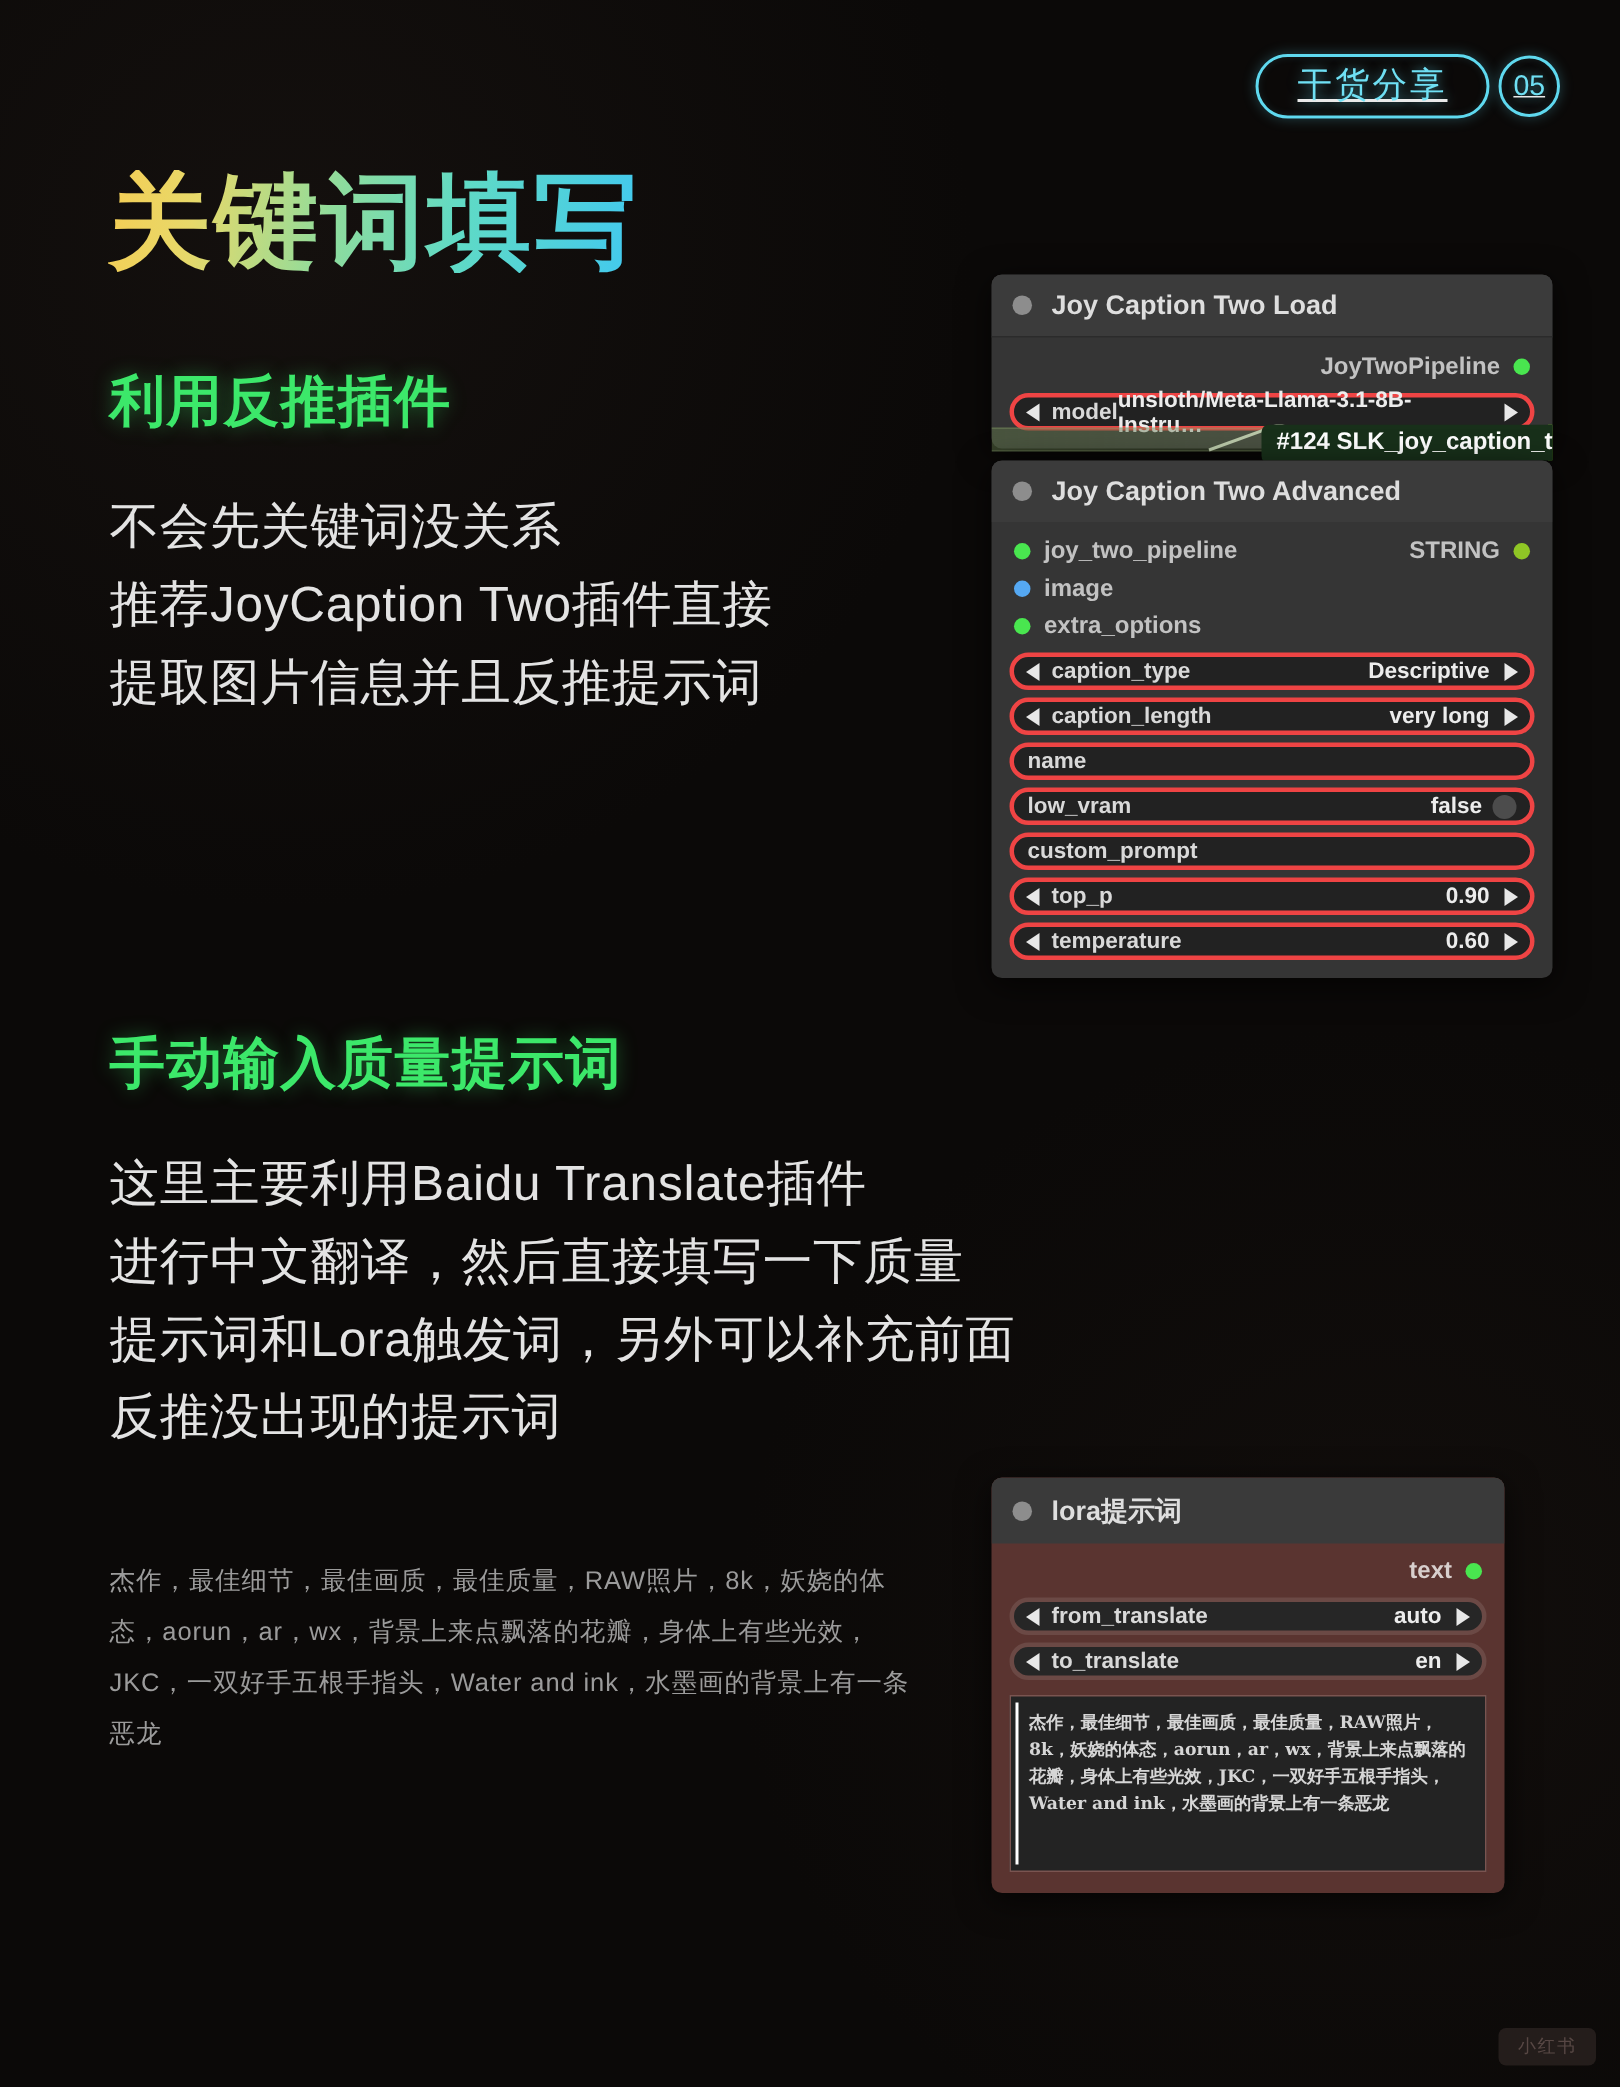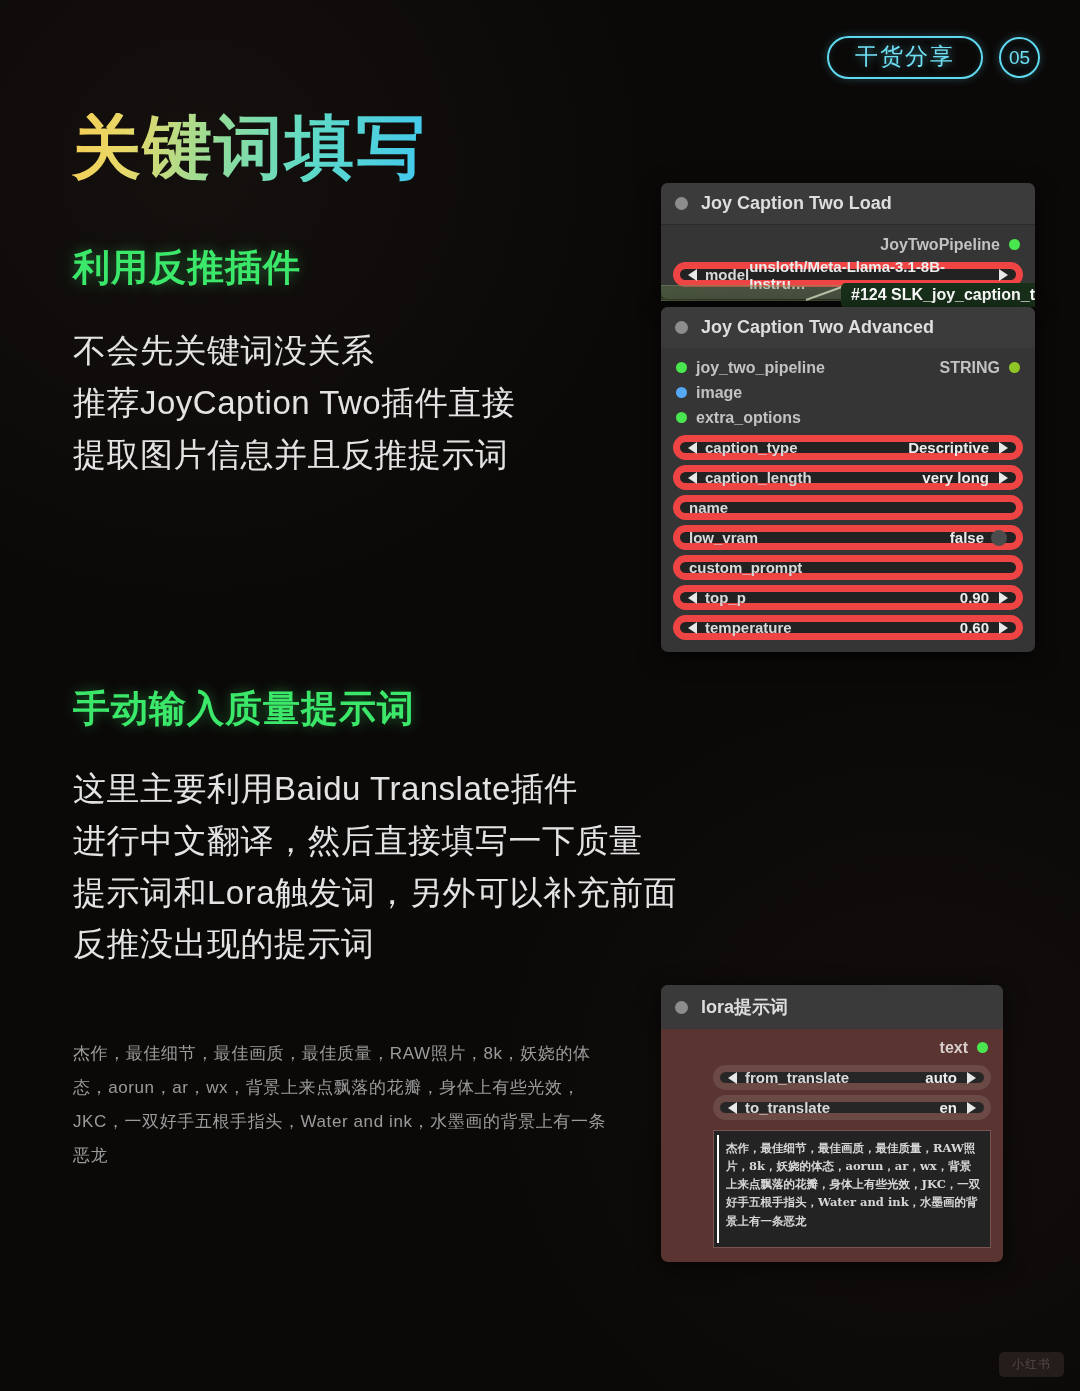--- a/index.html
+++ b/index.html
@@ -20,21 +20,22 @@
     color: #e9e9e9;
   }
 
   
   .topbar {
     position: absolute;
     top: 36px;
     right: 40px;
     display: flex;
     align-items: center;
-    gap: 16px;
+    gap: 6px;
+    text-decoration: underline;
   }
   .pill-badge {
     border: 2px solid #5fd9ef;
     border-radius: 24px;
     padding: 7px 26px 9px;
     color: #6fe0f4;
     font-size: 23px;
     letter-spacing: 2px;
     line-height: 1;
     text-shadow: 0 0 8px rgba(95,217,239,0.55);
@@ -155,21 +156,21 @@
 
   .widget {
     position: relative;
     display: flex;
     align-items: center;
     height: 25px;
     margin-top: 5px;
     padding: 0 9px;
     border-radius: 13px;
     background: #222222;
-    border: 7px solid #ef4444;
+    border: 3px solid #ef4444;
     color: #d9d9d9;
     font-size: 15px;
   }
   .widget .wlabel { flex: 0 0 auto; }
   .widget .wvalue {
     margin-left: auto;
     color: #ececec;
     font-size: 15px;
   }
   .widget.arrows .wlabel { margin-left: 16px; }
@@ -245,21 +246,21 @@
     background: #353535;
   }
   #node-adv .node-header { background: #3b3b3b; }
 
   
   #node-lora {
     left: 661px; top: 985px; width: 342px;
     background: #5a3430;
   }
   #node-lora .node-header { background: #3a3a3a; }
-  #node-lora .node-body { padding: 6px 12px 14px; margin-left: 40px; }
+  #node-lora .node-body { padding: 6px 12px 14px; }
   #node-lora .port-right { color: #d8cfcd; }
   #node-lora .widget { background: #262626; border-color: #6b4945; }
 
   .textarea-box {
     position: relative;
     margin-top: 10px;
     height: 118px;
     background: #232323;
     border: 1px solid #7a5450;
     padding: 8px 9px 8px 12px;

